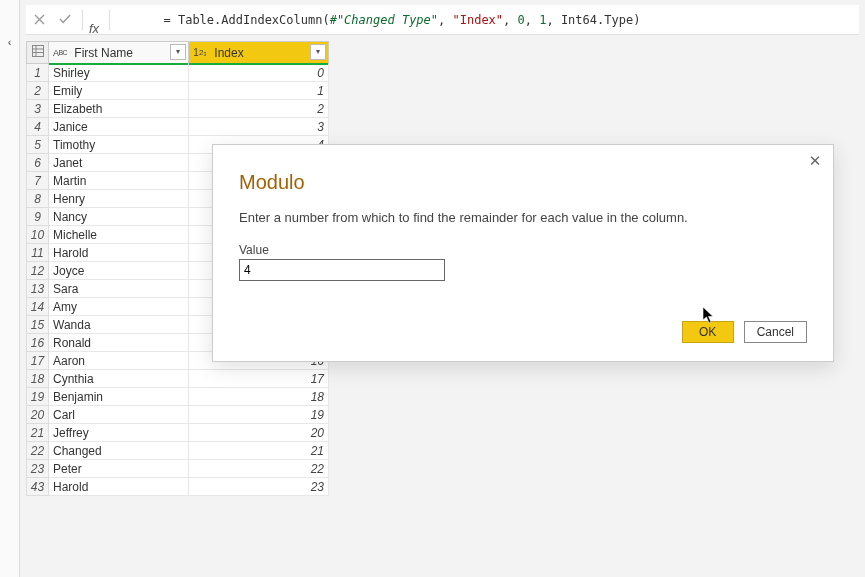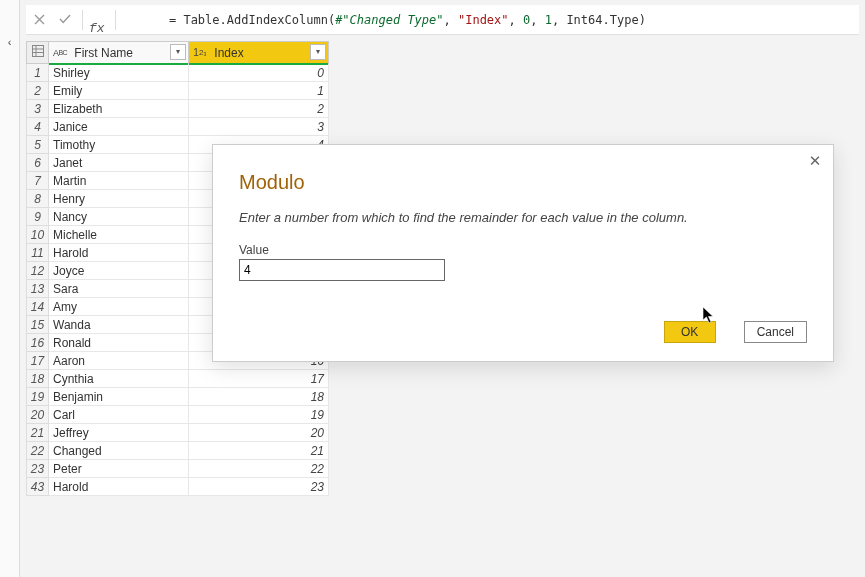--- a/index.html
+++ b/index.html
@@ -46,21 +46,21 @@
   .fb-btn {
     width: 22px; height: 22px;
     display: flex; align-items: center; justify-content: center;
     color: #666;
     margin: 0 2px;
     border-radius: 2px;
   }
   .fb-btn svg { display:block; }
   .fb-fx {
     font-style: italic;
-    font-family: Liberation Mono, monospace;
+    font-family: Liberation Sans, sans-serif;
     font-size: 13px;
     color: #555;
     margin: 18px 6px 0 2px;
   }
   .fb-divider {
     width: 1px; height: 20px; background: #ddd; margin: 0 4px;
   }
   .formula-text {
     flex: 1;
     font-family: Consolas, monospace;
@@ -167,39 +167,38 @@
   .modal h2 {
     font-size: 20px;
     font-weight: 400;
     color: #a16207;
     margin-bottom: 16px;
   }
   .modal .desc {
     font-size: 13px;
     color: #444;
     margin-bottom: 18px;
-    font-style: italic;
   }
   .modal .field-label {
     font-size: 12px;
     color: #444;
     margin-bottom: 2px;
   }
   .modal input.value-input {
     width: 206px;
     height: 22px;
     border: 1px solid #666;
     padding: 1px 4px;
     font-size: 12px;
     font-family: inherit;
   }
   .modal .buttons {
     display: flex;
     justify-content: flex-end;
-    gap: 28px;
+    gap: 10px;
     margin-top: 40px;
   }
   .modal .btn {
     min-width: 52px;
     height: 22px;
     border: 1px solid #888;
     background: #fff;
     font-size: 12px;
     padding: 0 12px;
     display:flex; align-items:center; justify-content:center;

